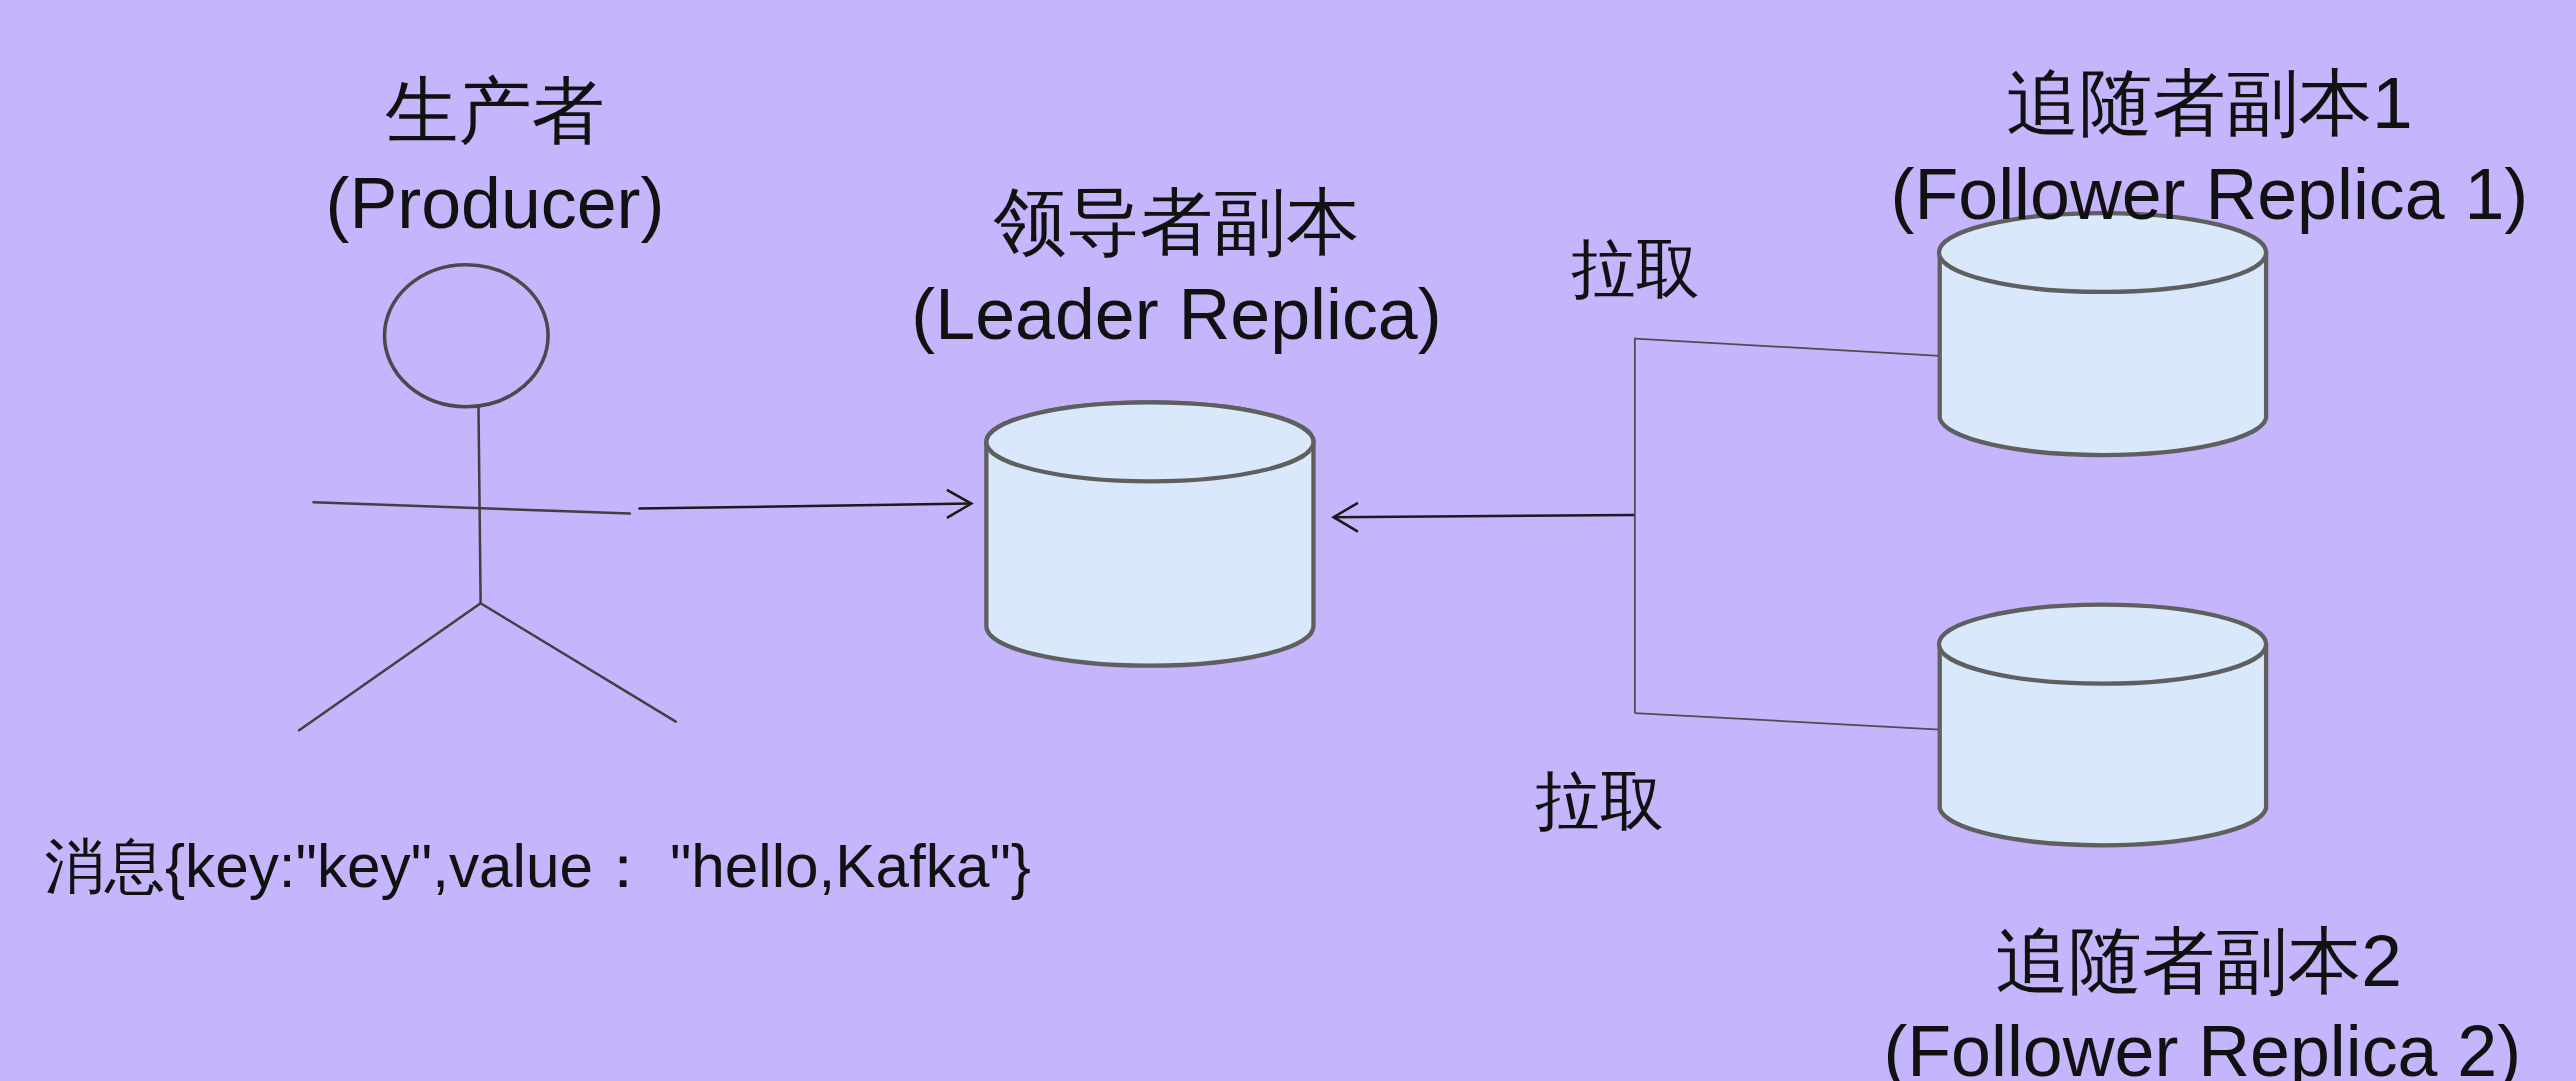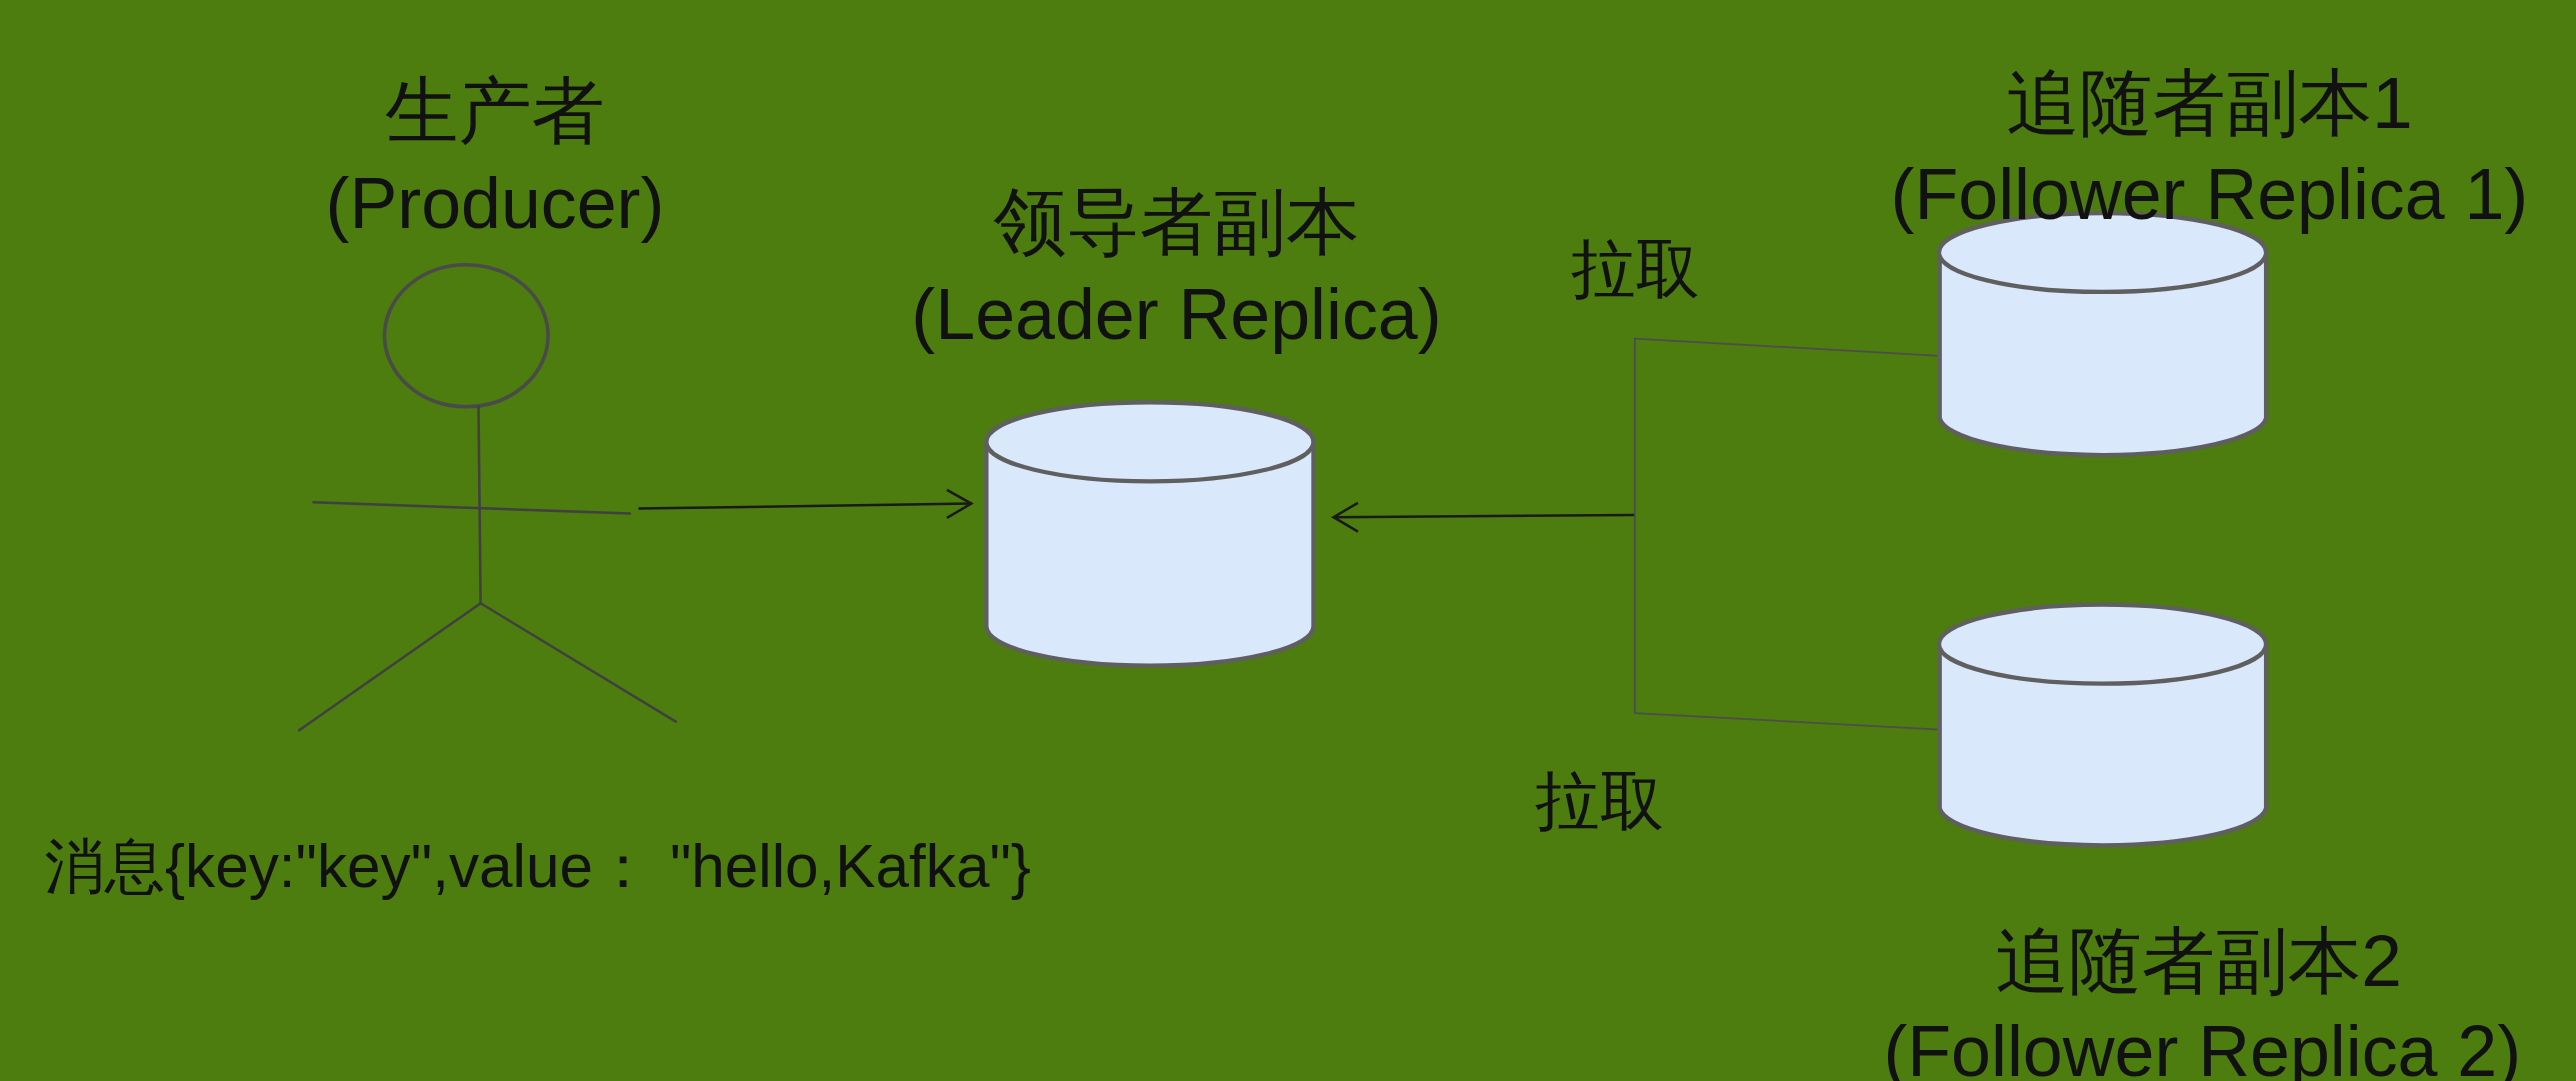--- a/index.html
+++ b/index.html
@@ -3,21 +3,21 @@
 <meta charset="utf-8">
 <style>
   html, body {
     margin: 0;
     padding: 0;
     background: #ffffff;
   }
   .canvas {
     width: 100%;
     max-width: 2576px;
-    background: #4d7c0f;
+    background: #c4b5fd;
   }
   svg { display: block; width: 100%; height: auto; }
   text {
     font-family: "Liberation Sans", "DejaVu Sans", sans-serif;
     fill: #111111;
   }
   .node-label-zh { font-size: 102px; }
   .node-label-en { font-size: 100px; }
   .edge-label    { font-size: 90px; }
   .message-text  { font-size: 84px; }

